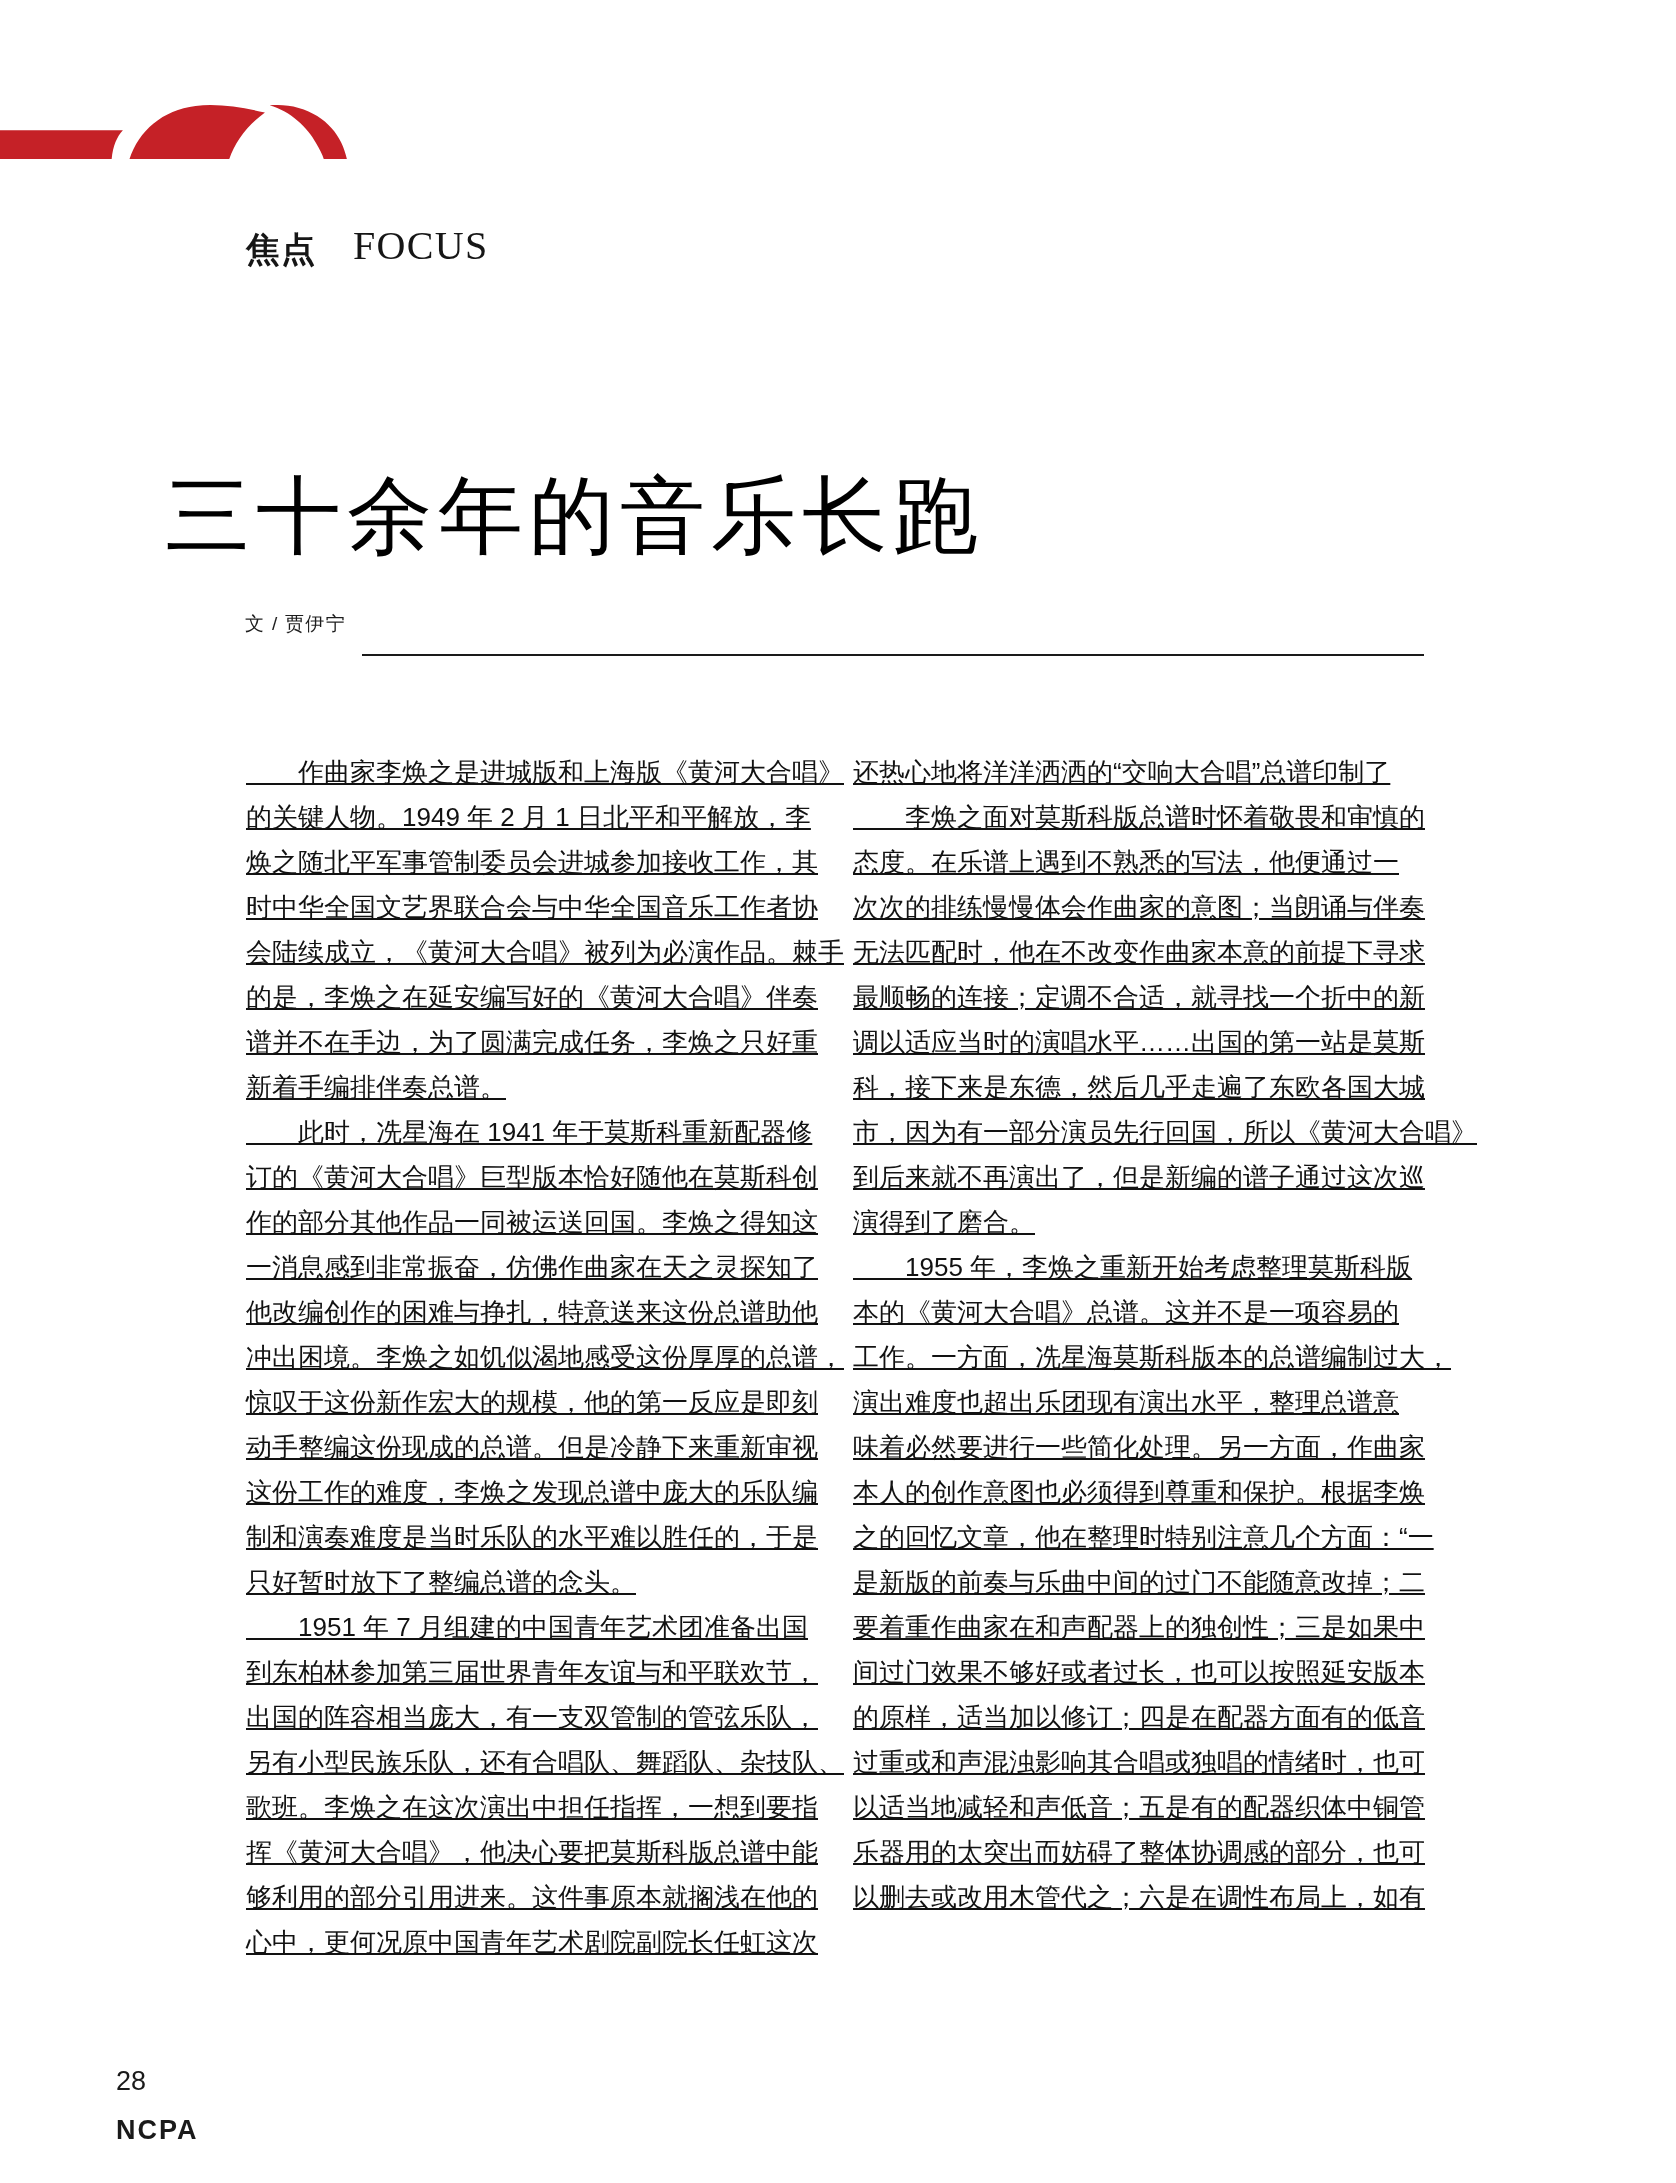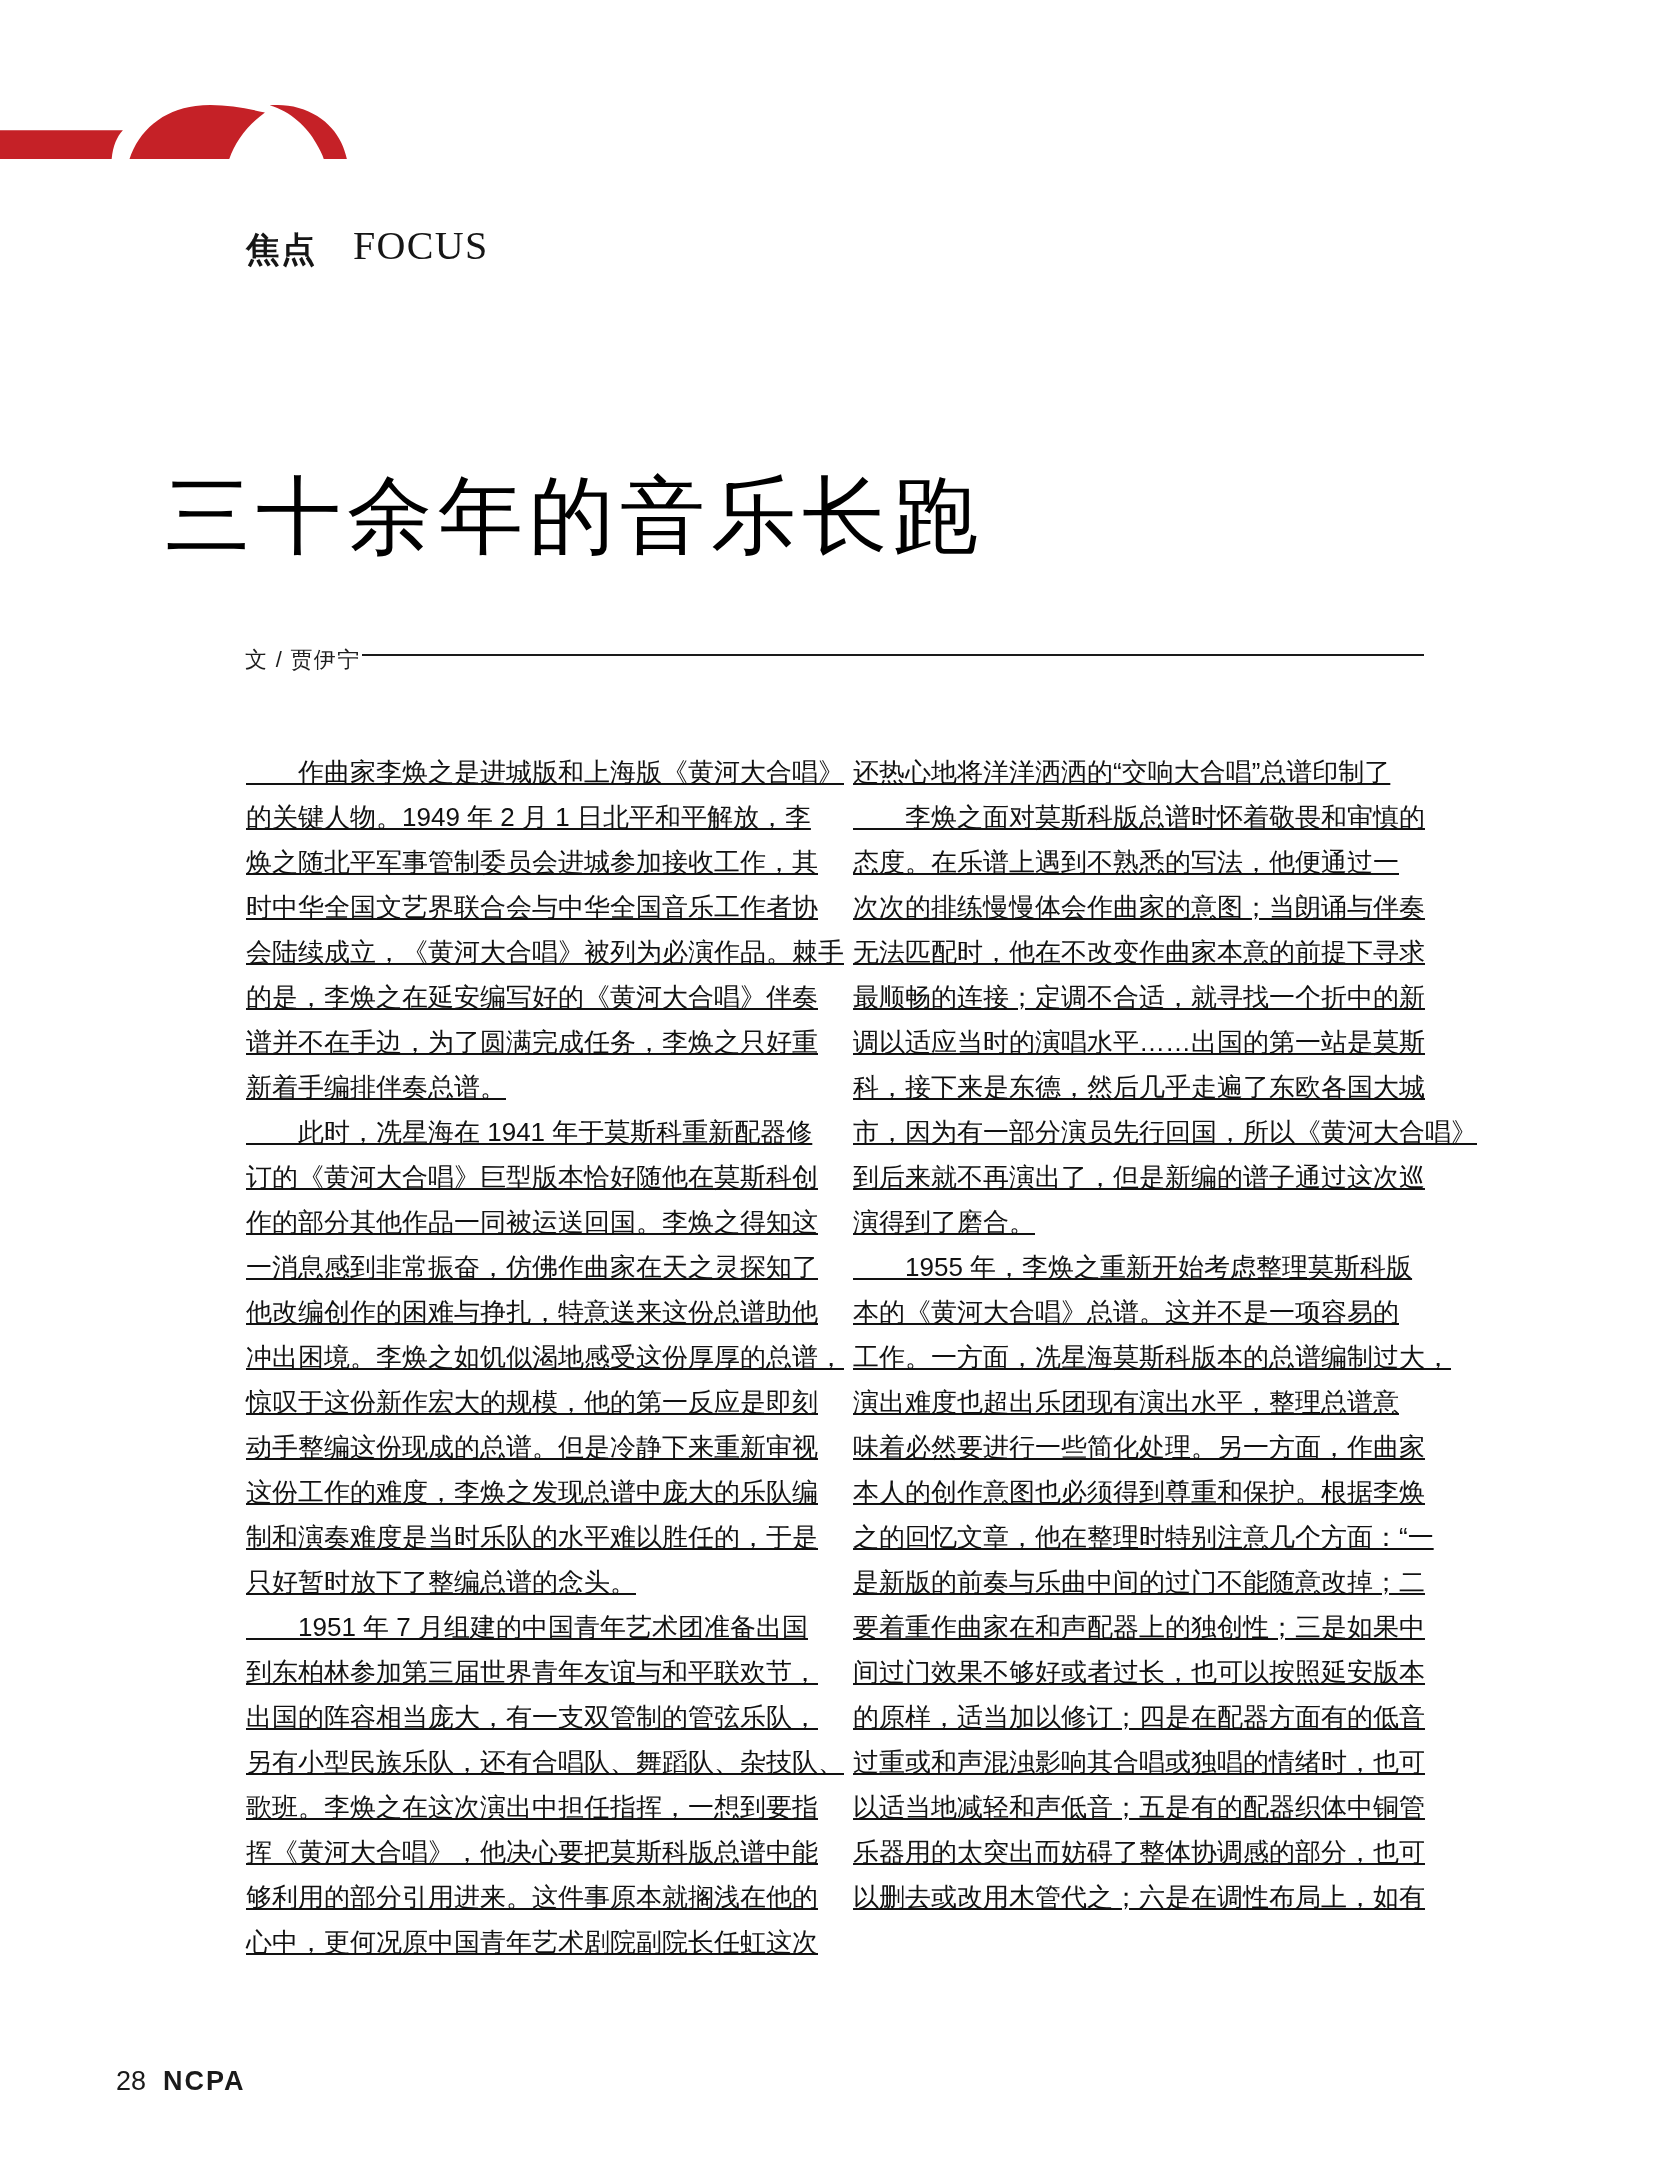--- a/index.html
+++ b/index.html
@@ -36,22 +36,22 @@
   .article-title {
     position: absolute; left: 157px; top: 459px;
     margin: 8px;
     font-family: "Liberation Serif", "DejaVu Serif", serif;
     font-size: 85px; font-weight: 500; letter-spacing: 6px;
     color: #000000; line-height: 98px; white-space: nowrap;
   }
 
   
   .byline {
-    position: absolute; left: 245px; top: 645px;
-    font-size: 22px; color: #1d1d1d; letter-spacing: 1.3px;
+    position: absolute; left: 245px; top: 609px;
+    font-size: 19px; color: #1d1d1d; letter-spacing: 1.3px;
     line-height: 30px; white-space: nowrap;
   }
   .byline-rule {
     position: absolute; left: 362px; top: 654px;
     width: 1062px; height: 2px; background: #1a1a1a;
   }
 
   
   .col {
     position: absolute; top: 750px;
@@ -61,21 +61,21 @@
     text-decoration: underline;
   }
   .col-left  { left: 246px;  width: 558px; }
   .col-right { left: 853px; width: 572px; }
   .text-line { height: 45px; white-space: nowrap; }
 
   
   .footer {
     position: absolute; left: 116px; top: 2065px;
     display: flex; align-items: baseline; gap: 17px;
-    font-size: 27px; color: #1a1a1a; line-height: 32px;
+    font-size: 27px; color: #1a1a1a; line-height: 32px; flex-direction: column;
   }
   .footer .journal { font-weight: 700; letter-spacing: 2px; }
 </style>
 </head>
 <body>
 
 <div class="page">
 
   <header class="header-strip">
     <svg class="logo-svg" viewBox="0 0 560 90" preserveAspectRatio="none">

